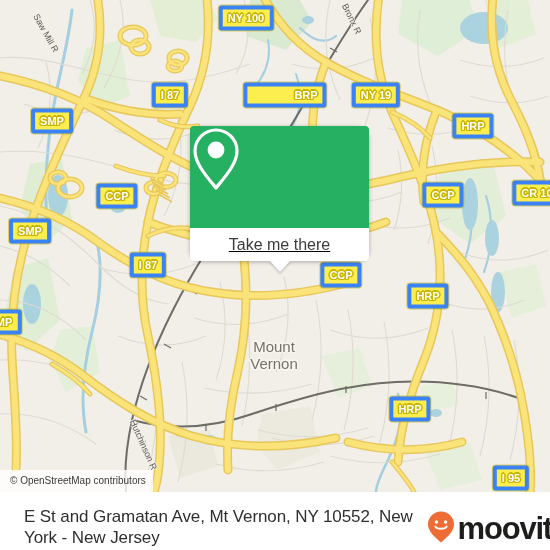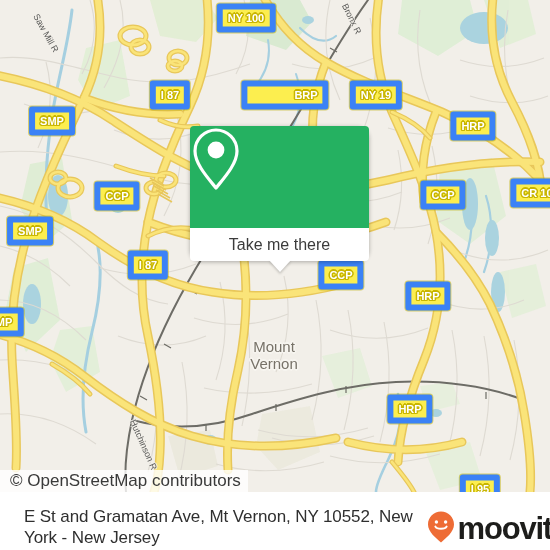--- a/index.html
+++ b/index.html
@@ -11,21 +11,21 @@
   .screen{position:relative;width:550px;height:550px;overflow:hidden;background:#fff;}
 
   
   .map{position:absolute;left:0;top:0;width:550px;height:492px;overflow:hidden;background:#f2efe9;}
   .map svg{position:absolute;left:0;top:0;}
 
   
   .shield{
     position:absolute;
     background:#fcee4f;
-    border:6px solid #3b82f6;
+    border:4px solid #3b82f6;
     border-radius:3px;
     color:#ffffff;
     font-size:11px;font-weight:bold;
     line-height:14px;
     padding:1px 5px 2px 5px;
     white-space:nowrap;
     text-shadow:
       -1.4px 0 #c8b500, 1.4px 0 #c8b500, 0 -1.4px #c8b500, 0 1.4px #c8b500,
       -1px -1px #c8b500, 1px -1px #c8b500, -1px 1px #c8b500, 1px 1px #c8b500;
     box-shadow:0 0 0 1px rgba(190,175,0,.55);
@@ -55,20 +55,21 @@
       -1.2px 0 #f2efe9,1.2px 0 #f2efe9,0 -1.2px #f2efe9,0 1.2px #f2efe9;
   }
 
   
   .popup{
     position:absolute;left:190px;top:126px;width:179px;
     border-radius:12px;
     box-shadow:0 1px 4px rgba(0,0,0,.30);
     overflow:visible;
     z-index:40;
+    text-decoration:underline;
   }
   .popup-head{
     height:102px;
     background:#25b161;
     border-radius:4px 4px 0 0;
     display:flex;align-items:center;justify-content:center;
   }
   .popup-foot{
     background:#ffffff;
     border-radius:0 0 4px 4px;
@@ -84,21 +85,21 @@
     border-right:11px solid transparent;
     border-top:12px solid #ffffff;
     filter:drop-shadow(0 2px 1px rgba(0,0,0,.18));
   }
 
   
   .attrib{
     position:absolute;left:0;top:470px;
     background:rgba(255,255,255,.80);
     color:#3a3a3a;
-    font-size:17px;line-height:22px;
+    font-size:10px;line-height:22px;
     padding:0 7px 0 10px;
     white-space:nowrap;
     z-index:45;
   }
 
   
   .footer{
     position:absolute;left:12px;top:492px;width:550px;height:70px;
     background:#ffffff;
     display:flex;align-items:center;
@@ -329,21 +330,21 @@
     <div class="shield" style="left:52px;top:121px;">SMP</div>
     <div class="shield" style="left:117px;top:196px;">CCP</div>
     <div class="shield" style="left:443px;top:195px;">CCP</div>
     <div class="shield" style="left:540px;top:193px;">CR 101</div>
     <div class="shield" style="left:30px;top:231px;">SMP</div>
     <div class="shield" style="left:148px;top:265px;">I 87</div>
     <div class="shield" style="left:341px;top:275px;">CCP</div>
     <div class="shield" style="left:428px;top:296px;">HRP</div>
     <div class="shield" style="left:4px;top:322px;">MP</div>
     <div class="shield" style="left:410px;top:409px;">HRP</div>
-    <div class="shield" style="left:480px;top:478px;margin-top:11px;">I 95</div>
+    <div class="shield" style="left:511px;top:478px;">I 95</div>
 
     <div class="popup">
       <div class="popup-head">
         <svg width="52" height="66" viewBox="0 0 52 66">
           <path d="M26,4 C14.4,4 5,13.4 5,25 C5,38 18,52 26,62 C34,52 47,38 47,25 C47,13.4 37.6,4 26,4 Z" fill="none" stroke="#ffffff" stroke-width="3.2" stroke-linejoin="round"></path>
           <circle cx="26" cy="24" r="8.4" fill="#ffffff"></circle>
         </svg>
       </div>
       <div class="popup-foot">
         <span>Take me there</span>

